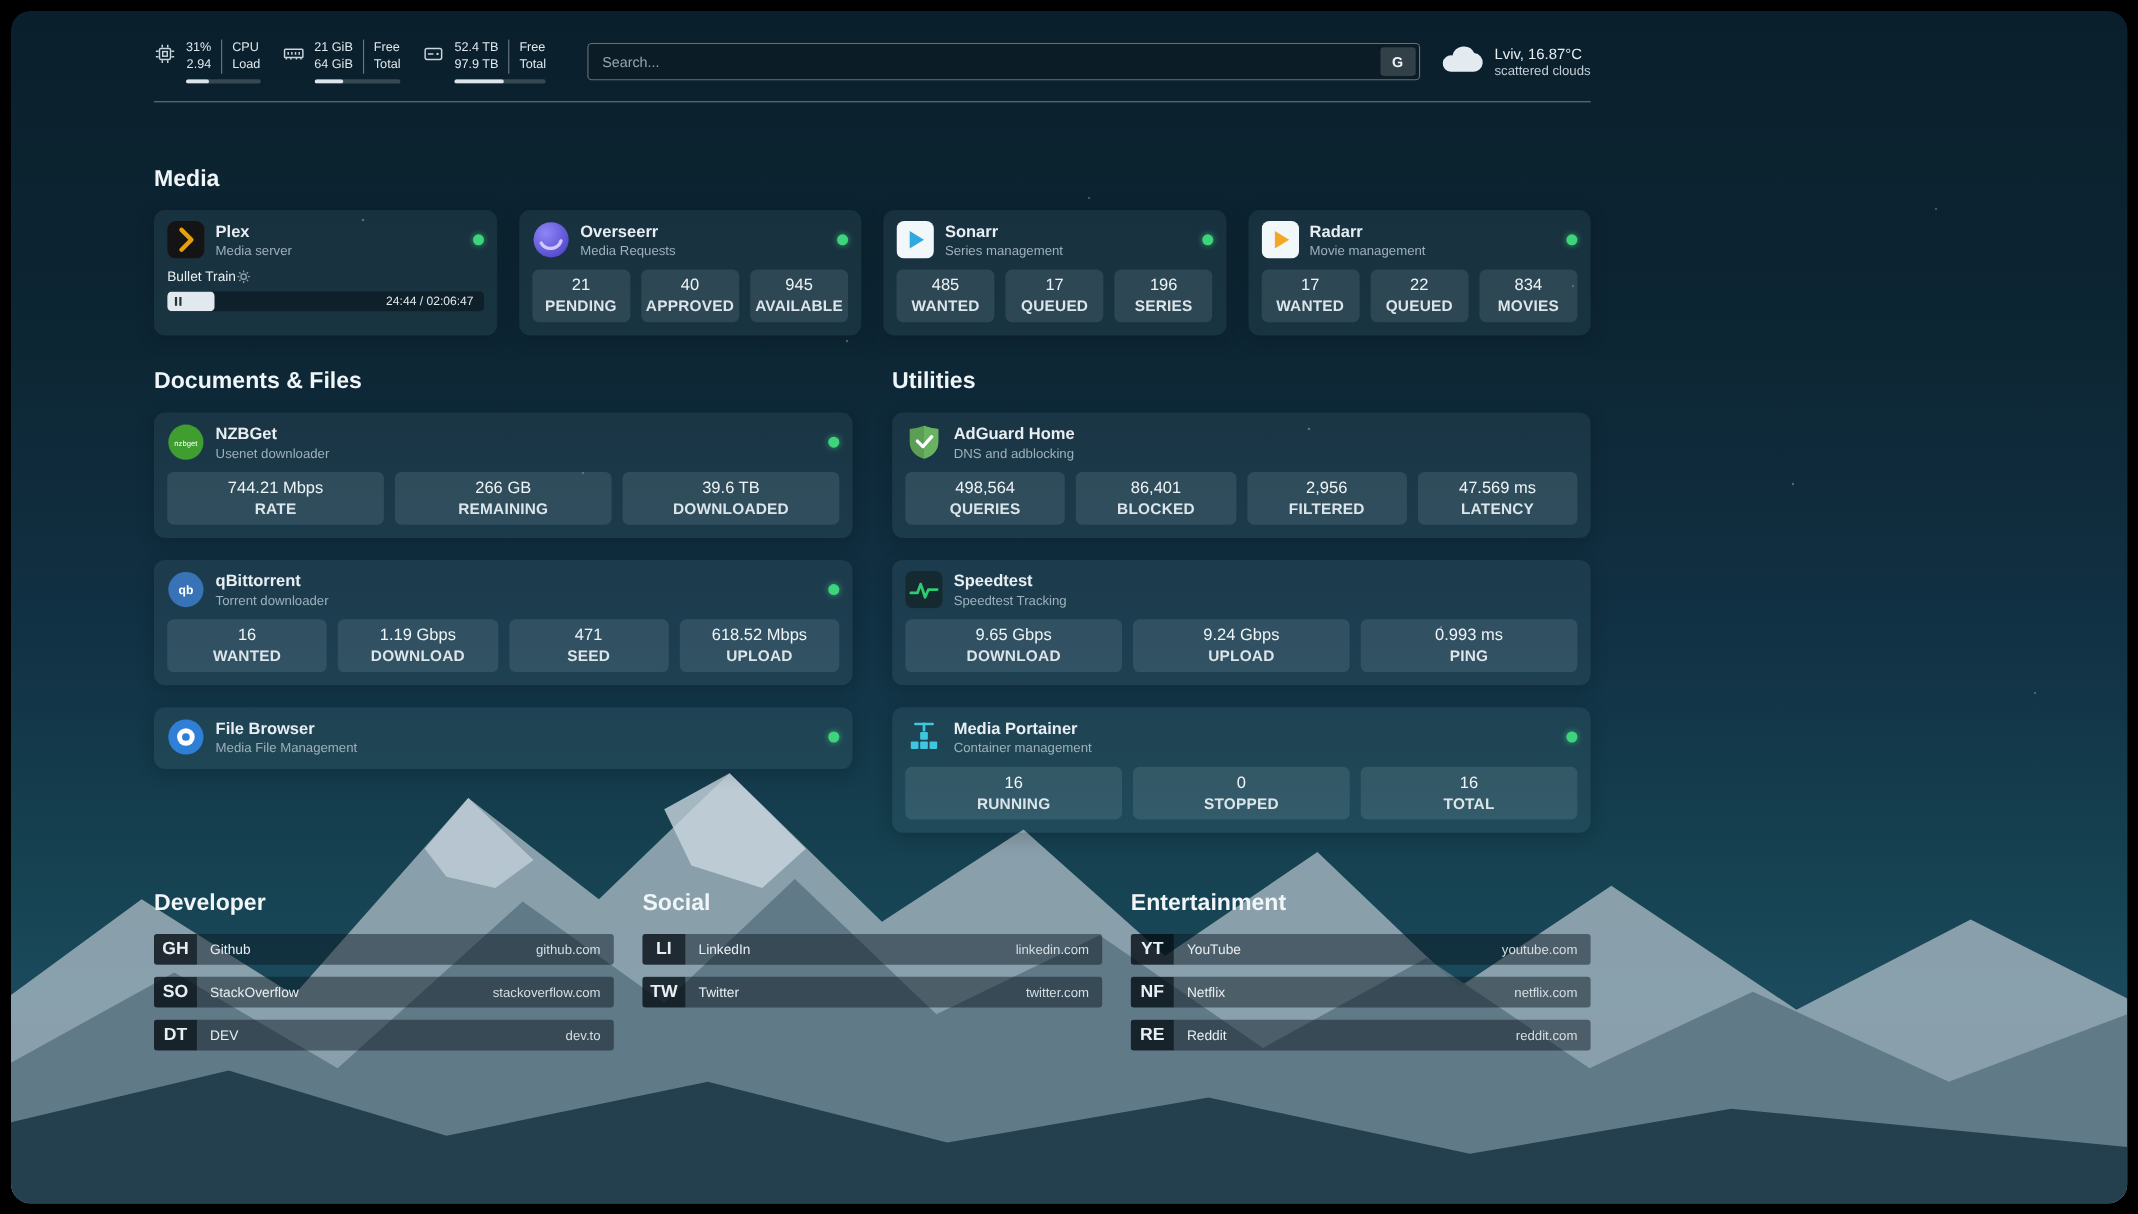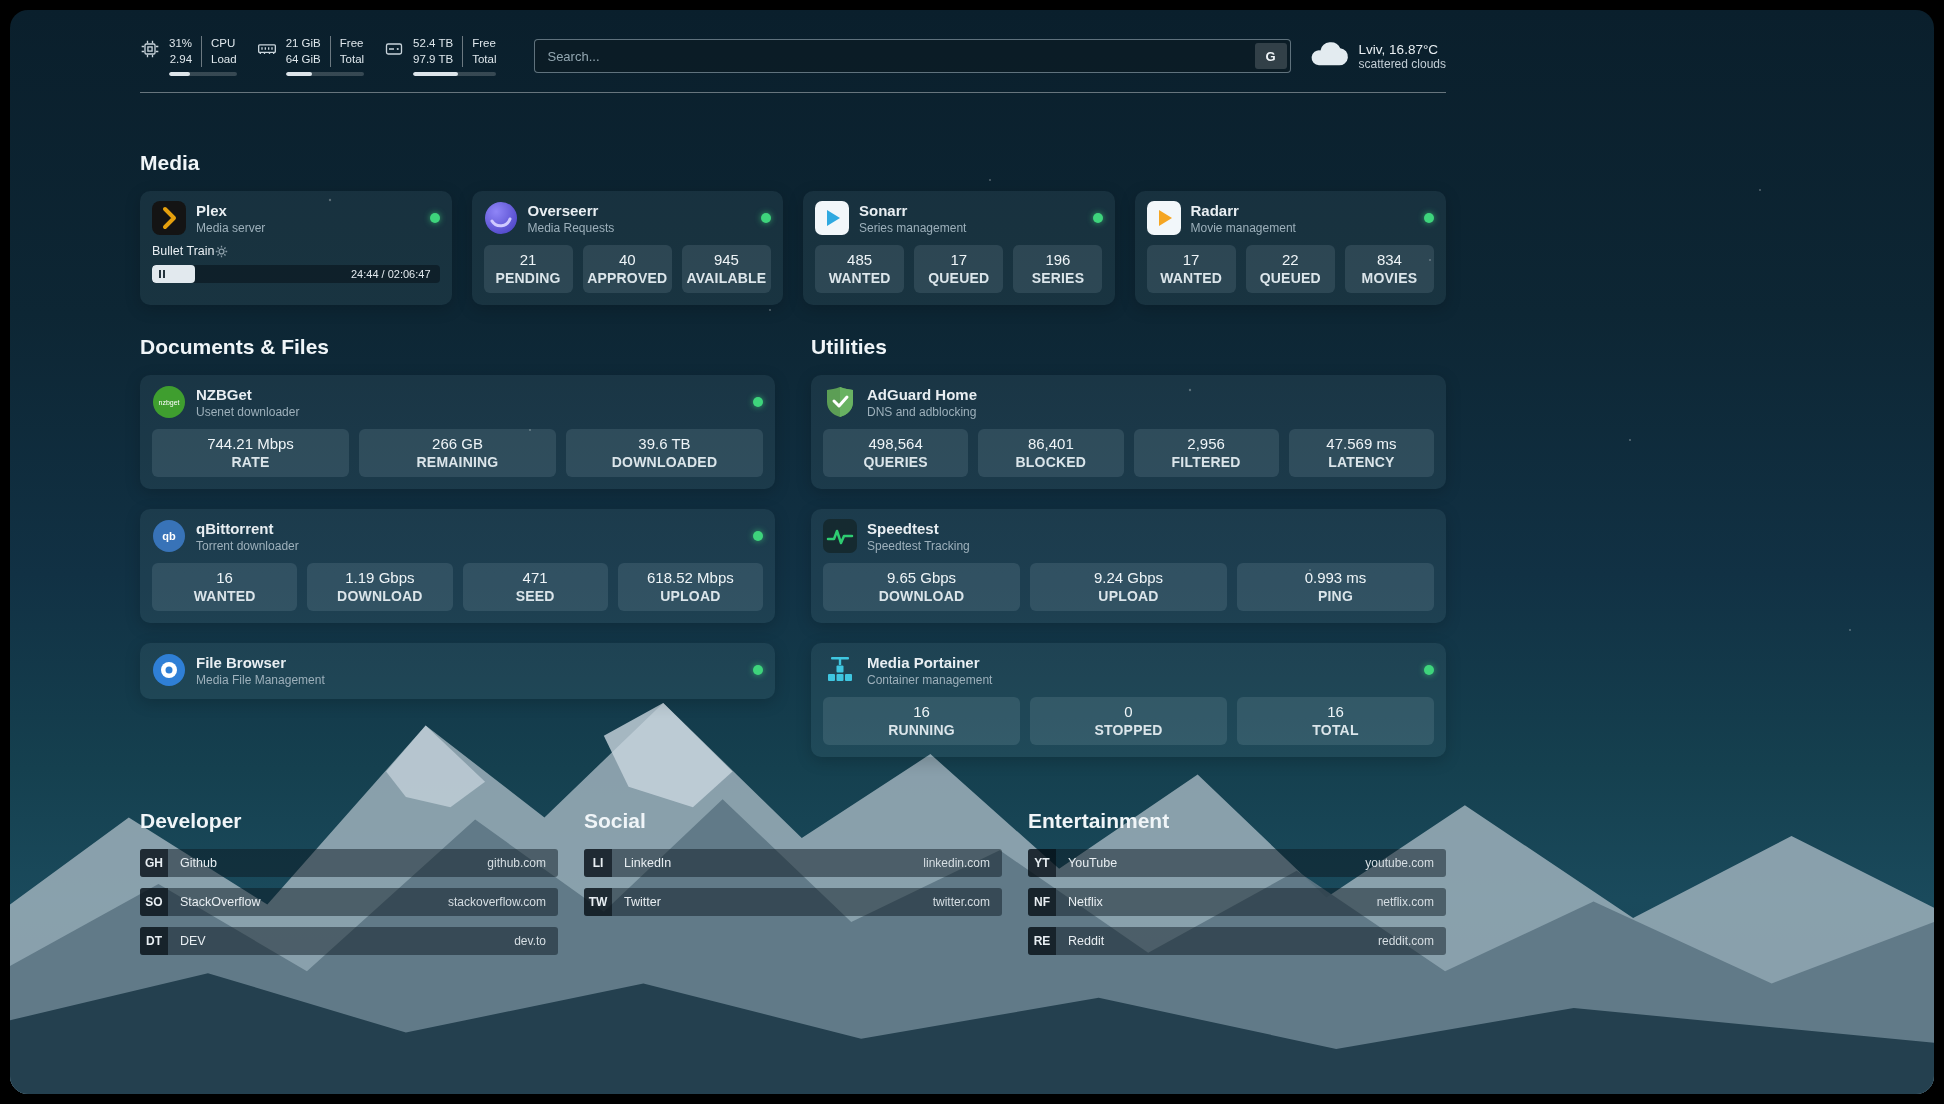--- a/index.html
+++ b/index.html
@@ -71,21 +71,21 @@
   .pause-icon i { width:2px; height:8px; background:#24333c; display:block; }
   .np-time { margin-left:auto; padding-right:9px; font-size:11px; color:#e2e9ee; position:relative; }
 
   
   .bm-grid { display:grid; grid-template-columns:repeat(3,1fr); gap:26px; margin-top:52px; padding-bottom:40px; }
   .bm-title { font-size:21px; font-weight:700; color:#f0f5f8; margin-bottom:16px; }
   .bm-row {
     display:flex; align-items:center; height:28px; background:rgba(10,24,32,.48);
     border-radius:3px; margin-bottom:11px; overflow:hidden; font-size:12.5px; cursor:pointer;
   }
-  .bm-abbr { width:28px; align-self:stretch; background:rgba(4,12,18,.62); display:flex; align-items:center; justify-content:center; font-size:12px; font-weight:600; flex:0 0 auto; }
+  .bm-abbr { width:39px; align-self:stretch; background:rgba(4,12,18,.62); display:flex; align-items:center; justify-content:center; font-size:16px; font-weight:600; flex:0 0 auto; }
   .bm-name { padding-left:12px; }
   .bm-url { margin-left:auto; padding-right:12px; color:#d6dee3; font-size:12px; }
 </style>
 </head>
 <body>
 
 <div class="frame">
 
   <svg class="mountains" viewBox="0 0 1944 420" preserveAspectRatio="none">
     <polygon fill="#9db0bb" opacity="0.85" points="0,235 120,150 260,235 420,60 540,150 660,38 800,170 930,88 1060,200 1200,108 1330,228 1470,138 1640,248 1800,168 1944,238 1944,420 0,420"></polygon>

